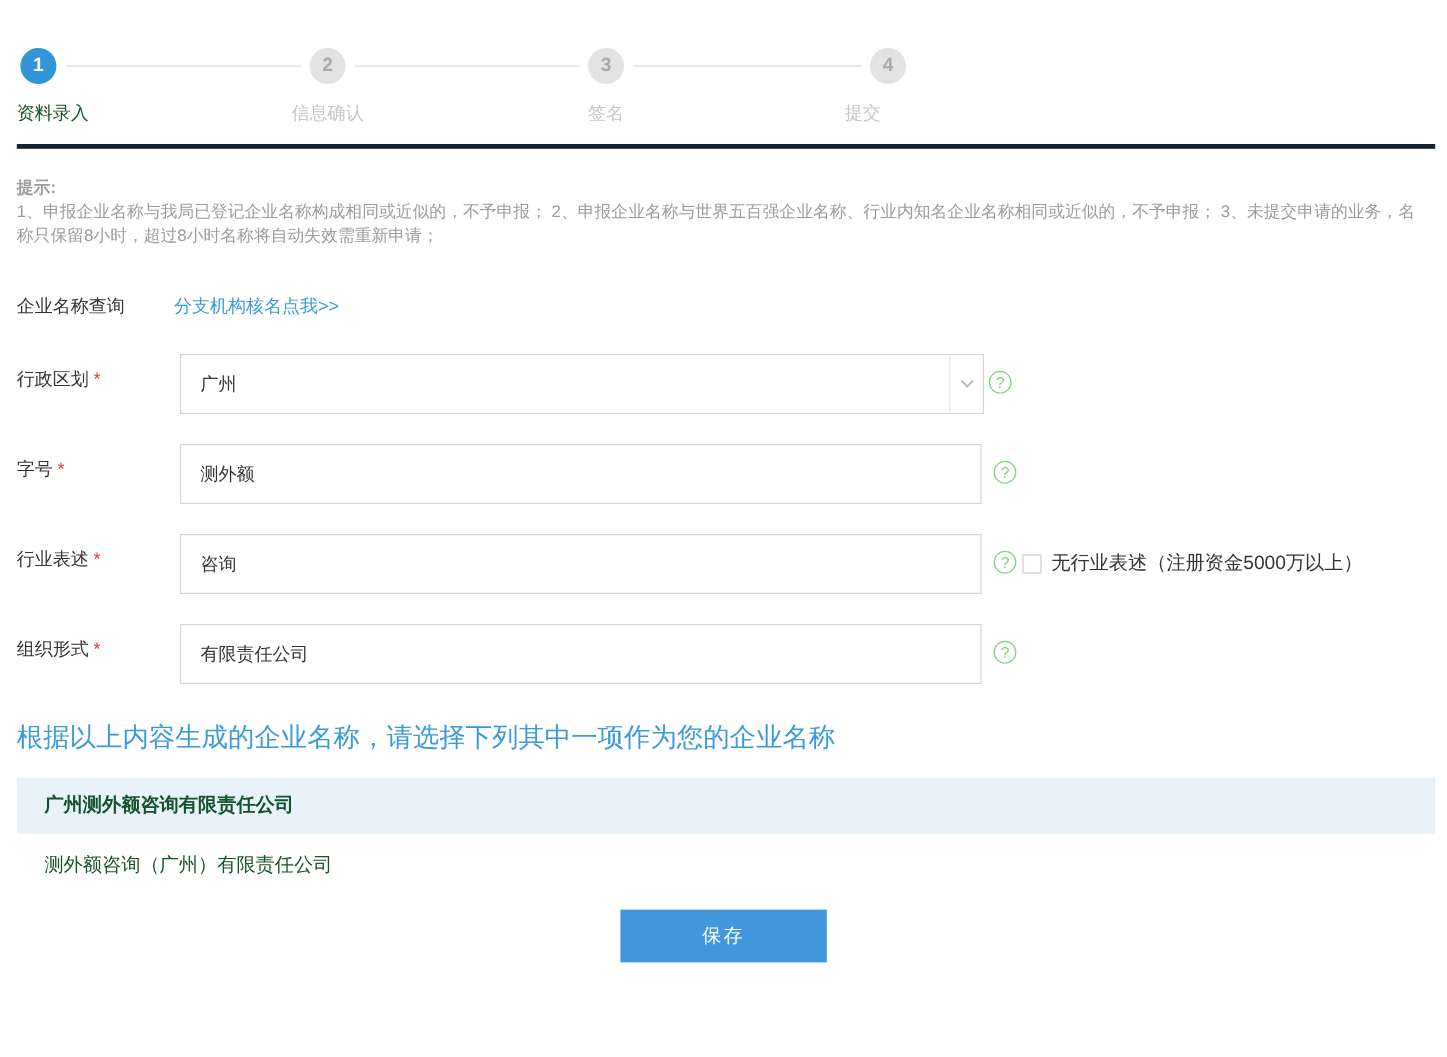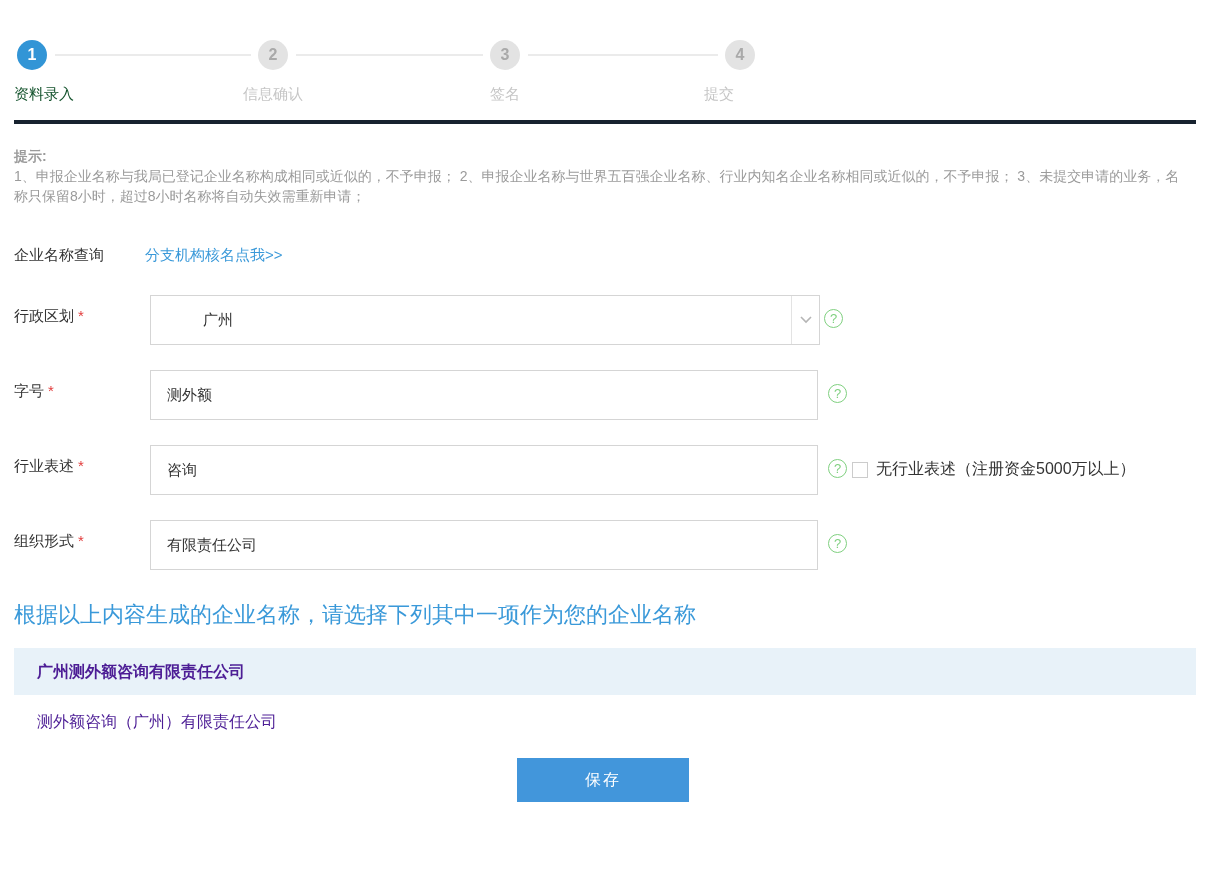--- a/index.html
+++ b/index.html
@@ -41,21 +41,21 @@
   
   .form { margin-top:30px; }
   .form-row { position:relative; margin:0 0 25px 0; min-height:50px; }
   .form-label { position:absolute; left:14px; top:12px; font-size:15px; color:#333; white-space:nowrap; }
   .req { color:#e23c3c; margin-left:4px; }
   .field-box {
     position:absolute; left:150px; top:0; height:50px; width:668px;
     border:1px solid #d5d5d5; background:#fff; font-size:15px; color:#333;
   }
   .text-input { padding:0 16px; outline:none; }
-  .select-box { width:670px; display:flex; align-items:center; cursor:pointer;padding-left:36px; }
+  .select-box { width:670px; display:flex; align-items:center; cursor:pointer; }
   .select-value { flex:1; padding:0 16px; }
   .select-arrow-seg {
     width:28px; height:100%; border-left:1px solid #e3e3e3;
     display:flex; align-items:center; justify-content:center; color:#b5b5b5;
   }
   .help-icon {
     position:absolute; top:14px; width:19px; height:19px; border:1px solid #7fd07f;
     border-radius:50%; color:#7fd07f; font-size:13px; line-height:17px; text-align:center;
     cursor:pointer;
   }
@@ -66,21 +66,21 @@
     width:16px; height:16px; accent-color:#fff; border:1px solid #ccc; appearance:none;
     background:#fff; cursor:pointer;
   }
   .cb-label { margin-left:8px; font-size:16px; color:#333; white-space:nowrap; }
 
   
   .gen-title { margin:30px 14px 0 14px; font-size:22px; color:#3a99d9; }
   .options { margin-top:18px; }
   .option-row {
     margin-left:14px; width:1182px; height:47px; line-height:47px;
-    padding-left:23px; font-size:16px; color:#4c1d95; cursor:pointer;
+    padding-left:23px; font-size:16px; color:#14532d; cursor:pointer;
   }
   .option-row.selected { background:#e8f2f9; font-weight:bold; }
   .option-row + .option-row { margin-top:3px; }
 
   
   .save-btn {
     display:block; margin:13px auto 0 auto; width:172px; height:44px;
     background:#4296db; color:#fff; border:none; font-size:16px;
     font-family:inherit; cursor:pointer; letter-spacing:2px;
   }

